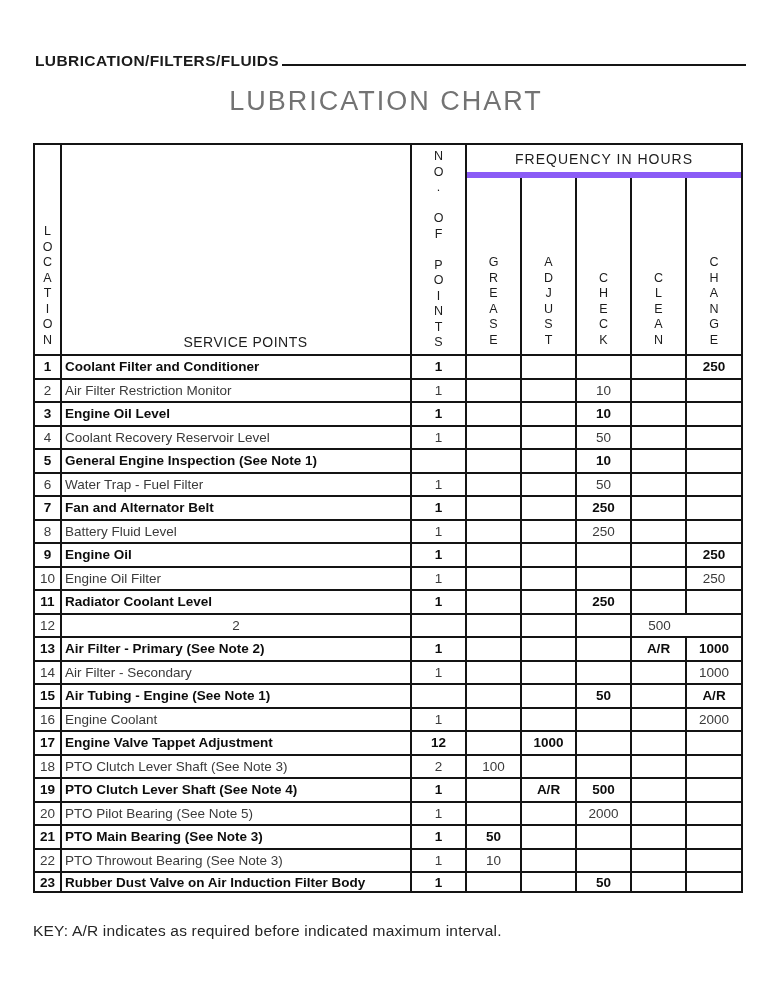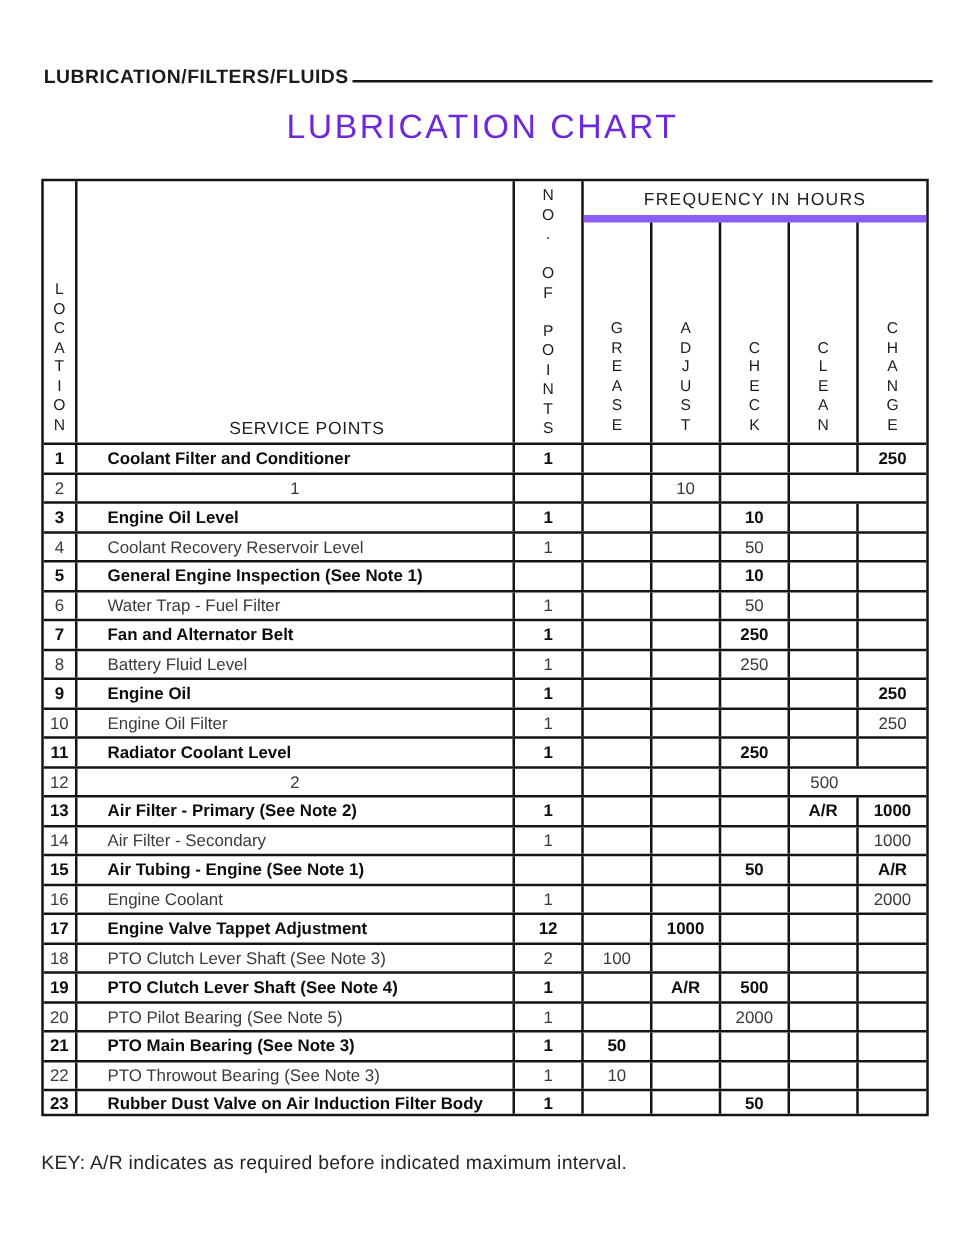--- a/index.html
+++ b/index.html
@@ -21,21 +21,21 @@
     font-size:15.5px; letter-spacing:0.4px; white-space:nowrap;
     font-weight:bold; color:#1b1b1b;
   }
   .doc-header .fill-line {
     flex:1; height:14px; margin-left:3px;
     border-bottom:2.5px solid #151515;
   }
   .page-title {
     position:absolute; top:86px; left:0; right:0;
     text-align:center;
-    font-size:27px; letter-spacing:2px; color:#6d28d9;
+    font-size:27px; letter-spacing:2px; color:#737373;
   }
 
   
   .lube-table {
     position:absolute; left:33px; top:143px;
     border:2.5px solid #141414;
     background:#fff;
   }
   .cols {
     display:grid;
@@ -72,21 +72,21 @@
   .trow:last-child { border-bottom:none; height:18px; }
   .trow .cell {
     display:flex; align-items:center;
     font-size:13.5px;
     overflow:hidden; white-space:nowrap;
     border-right:2px solid #141414;
     color:#3a3a3a;
   }
   .trow .cell:last-child { border-right:none; }
   .trow .cell.center { justify-content:center; }
-  .trow .cell.left { justify-content:flex-start; padding-left:24px; }
+  .trow .cell.left { justify-content:flex-start; padding-left:3px; }
   .trow.bold .cell { font-weight:bold; color:#0d0d0d; }
 
   
   .key-note {
     position:absolute; left:33px; top:922px;
     font-size:15.5px; letter-spacing:0.2px; color:#262626;
   }
 </style>
 </head>
 <body>
@@ -134,20 +134,21 @@
         <div class="cell left">Coolant Filter and Conditioner</div>
         <div class="cell center">1</div>
         <div class="cell center"></div>
         <div class="cell center"></div>
         <div class="cell center"></div>
         <div class="cell center"></div>
         <div class="cell center">250</div>
       </div>
       <div class="cols trow">
         <div class="cell center">2</div>
+        <div class="cell left">Air Filter Restriction Monitor</div>
         <div class="cell center">1</div>
         <div class="cell center"></div>
         <div class="cell center"></div>
         <div class="cell center">10</div>
         <div class="cell center"></div>
         <div class="cell center"></div>
       </div>
       <div class="cols trow bold">
         <div class="cell center">3</div>
         <div class="cell left">Engine Oil Level</div>

